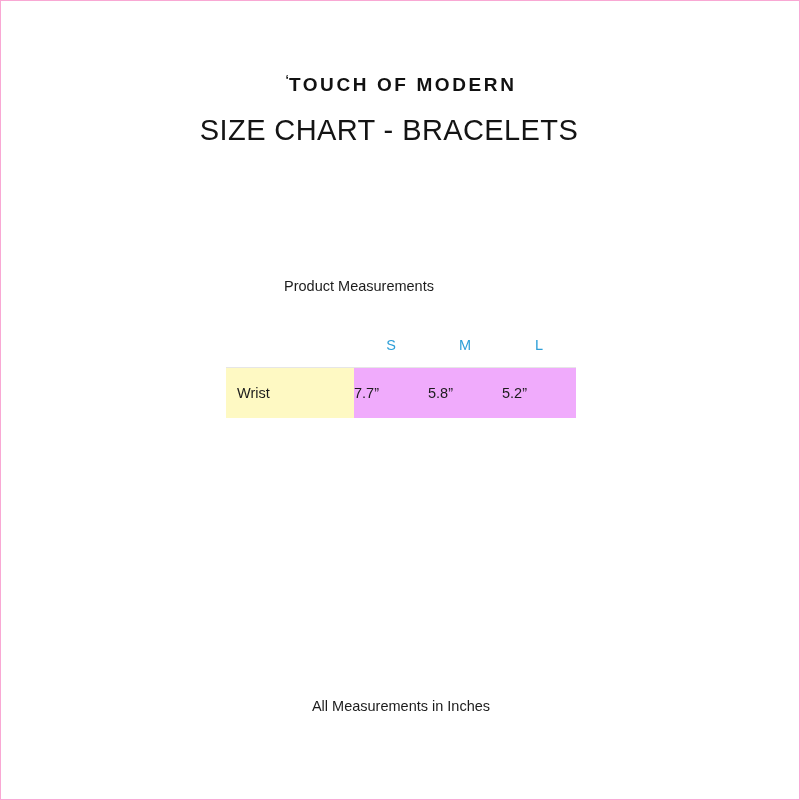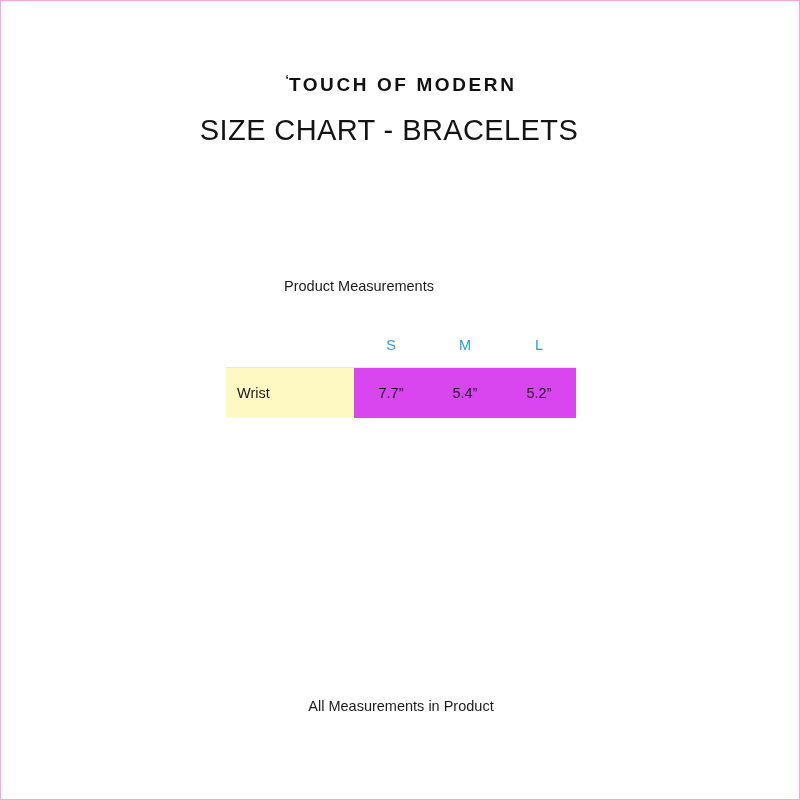--- a/index.html
+++ b/index.html
@@ -84,24 +84,23 @@
     color: #2e9fd8;
     border-bottom: 1px solid #e6e6e6;
   }
   .hdr-row th.rowlabel-head {
     width: 128px;
     border-bottom: 1px solid #e6e6e6;
   }
   .data-row td {
     height: 50px;
     vertical-align: middle;
-    text-align: center;
     font-size: 14.5px;
     color: #1c1c1c;
-    background: #d946ef;
+    background: #f0abfc;
   }
   .data-row td.rowlabel {
     text-align: left;
     padding-left: 11px;
     background: #fef9c3;
     width: 128px;
   }
   .footer-note {
     position: absolute;
     top: 697px;
@@ -132,22 +131,22 @@
           <th class="rowlabel-head"></th>
           <th>S</th>
           <th>M</th>
           <th>L</th>
         </tr>
       </thead>
       <tbody>
         <tr class="data-row">
           <td class="rowlabel">Wrist</td>
           <td>7.7”</td>
-          <td>5.4”</td>
+          <td>5.8”</td>
           <td>5.2”</td>
         </tr>
       </tbody>
     </table>
   </div>
 
-  <div class="footer-note">All Measurements in Product</div>
+  <div class="footer-note">All Measurements in Inches</div>
 
 </div>
 
 </body></html>

